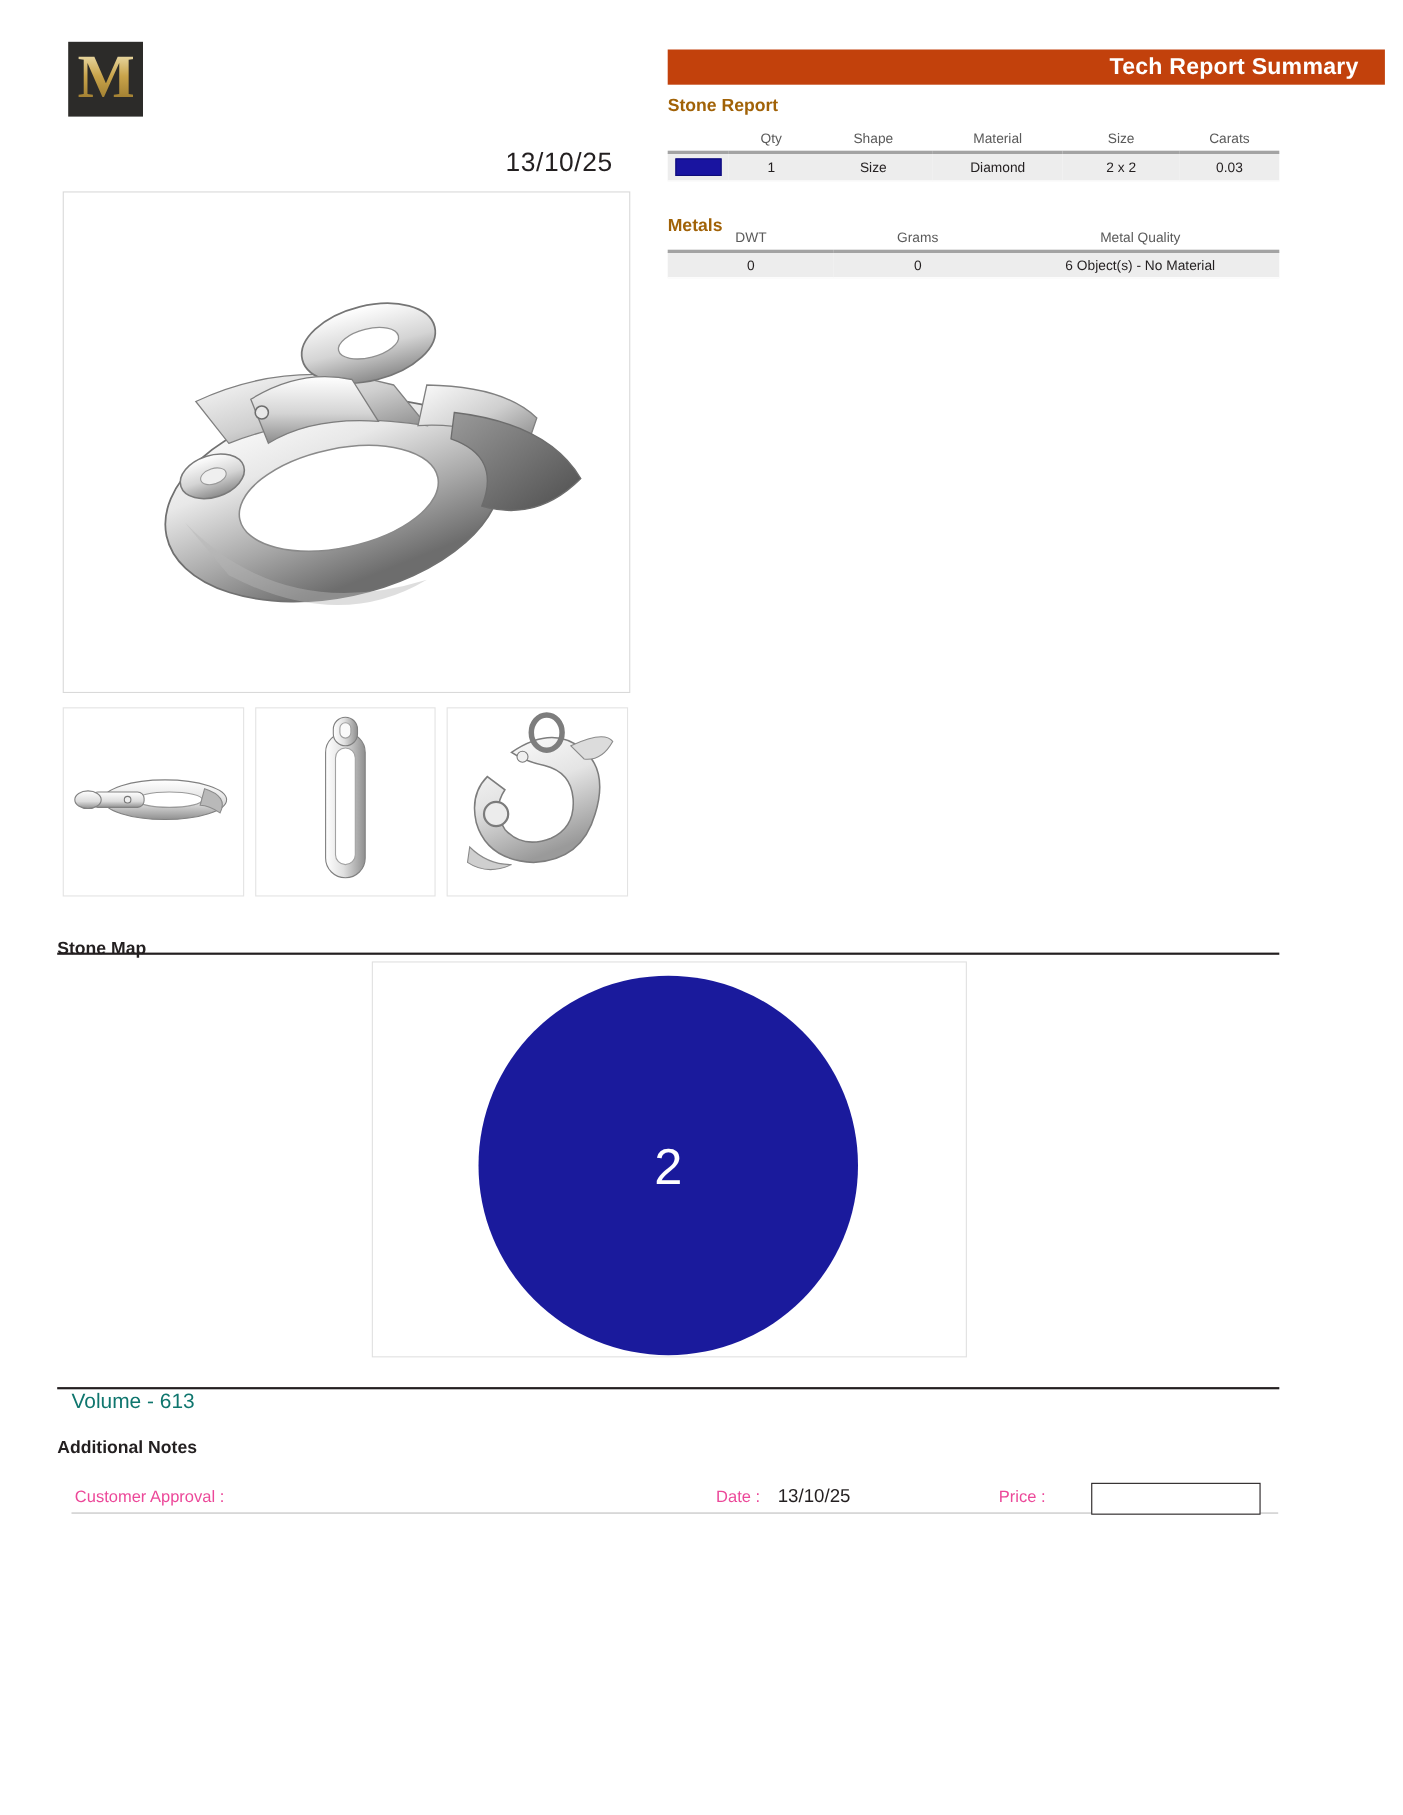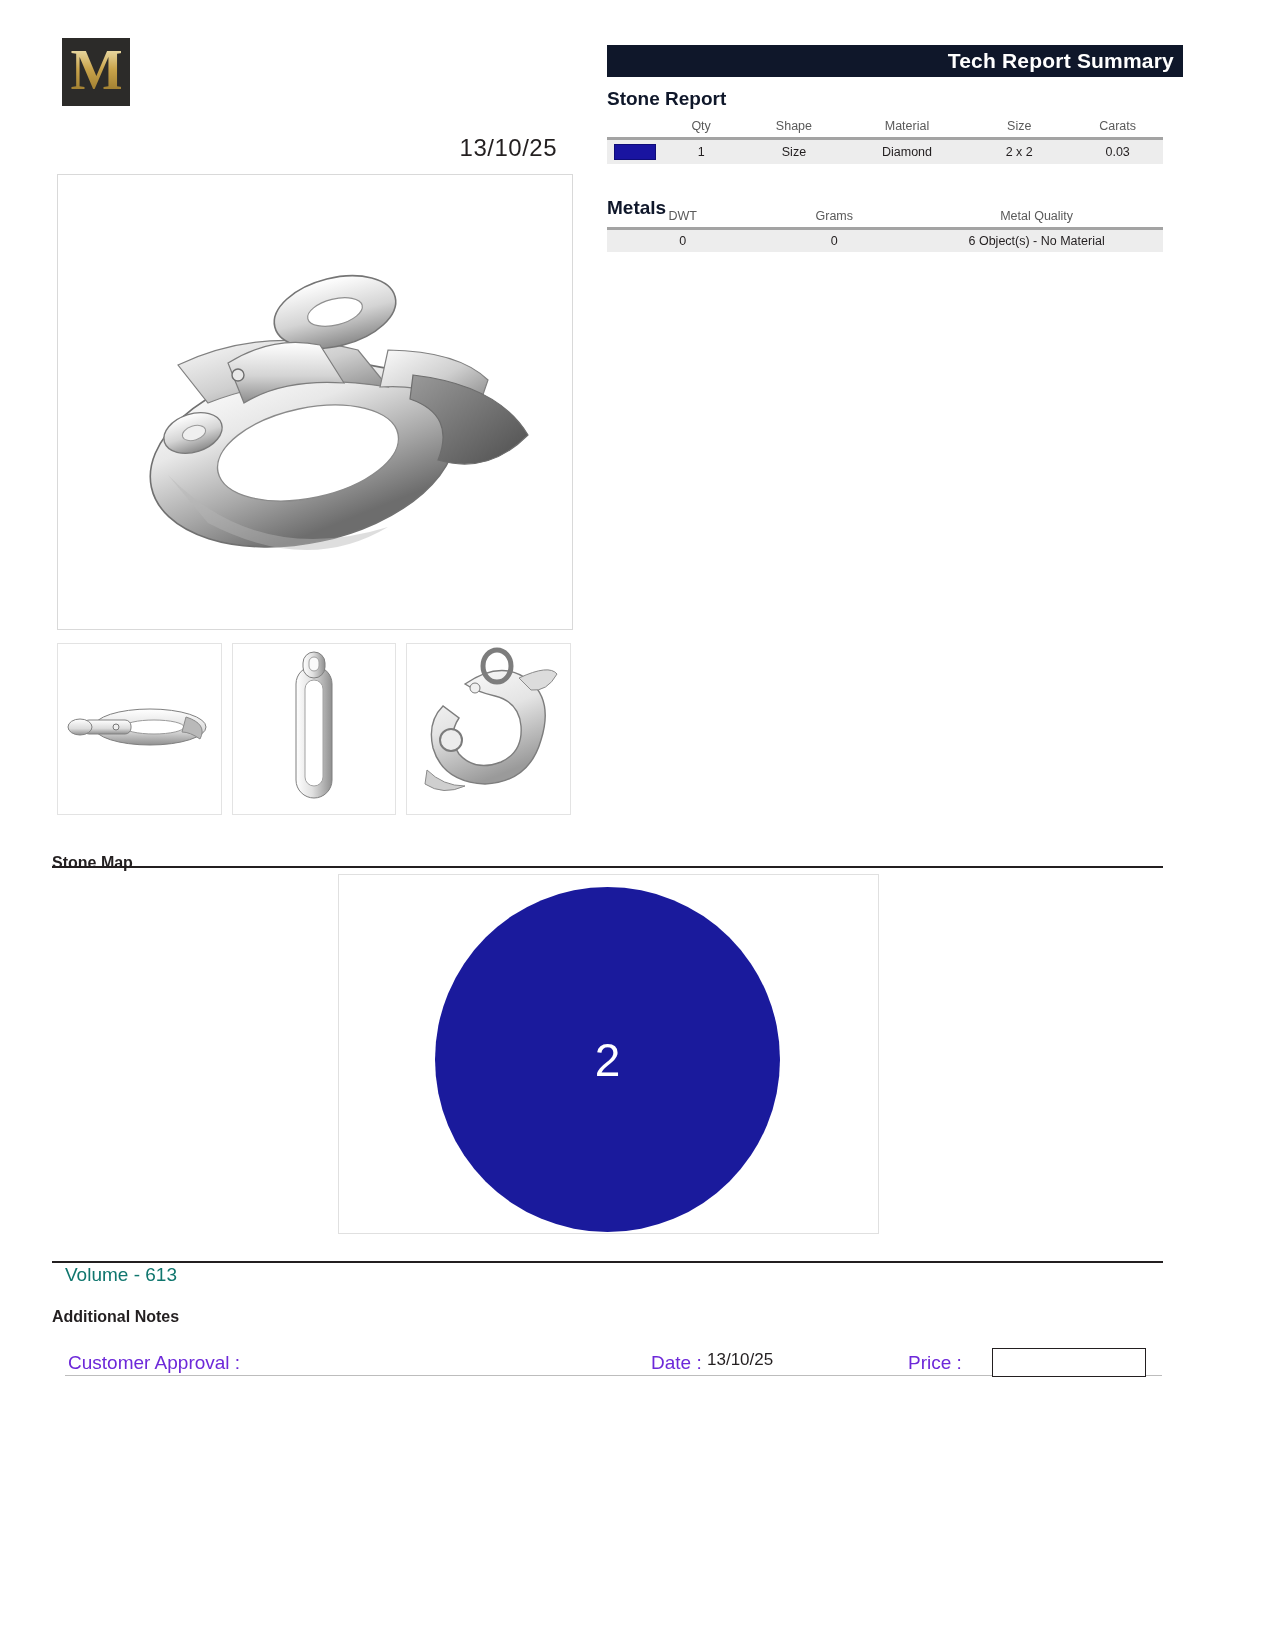--- a/index.html
+++ b/index.html
@@ -78,41 +78,41 @@
     background: #fff;
     overflow: hidden;
     position: relative;
   }
 
   
   .tech-header {
     position: absolute;
     left: 607px;
     top: 45px;
-    width: 576px;
+    width: 652px;
     height: 32px;
-    background: #0f172a;
+    background: #c2410c;
     display: flex;
     align-items: center;
     justify-content: flex-end;
-    padding-right: 9px;
+    padding-right: 24px;
     box-sizing: border-box;
   }
   .tech-header span {
     color: #ffffff;
     font-size: 21px;
     font-weight: bold;
     letter-spacing: 0.2px;
   }
 
   .sec-title {
     position: absolute;
-    font-size: 19px;
+    font-size: 16px;
     font-weight: bold;
-    color: #0f172a;
+    color: #a16207;
   }
 
   table.rep {
     position: absolute;
     border-collapse: collapse;
     font-size: 12.5px;
   }
   table.rep th {
     font-weight: normal;
     color: #5a5a5a;
@@ -193,22 +193,22 @@
   .footer-line {
     position: absolute;
     left: 65px;
     top: 1375px;
     width: 1097px;
     height: 1px;
     background: #bdbdbd;
   }
   .footer-label {
     position: absolute;
-    font-size: 19px;
-    color: #6d28d9;
+    font-size: 15px;
+    color: #ec4899;
   }
   .price-box {
     position: absolute;
     left: 992px;
     top: 1348px;
     width: 152px;
     height: 27px;
     border: 1px solid #231f20;
     background: #fff;
   }

